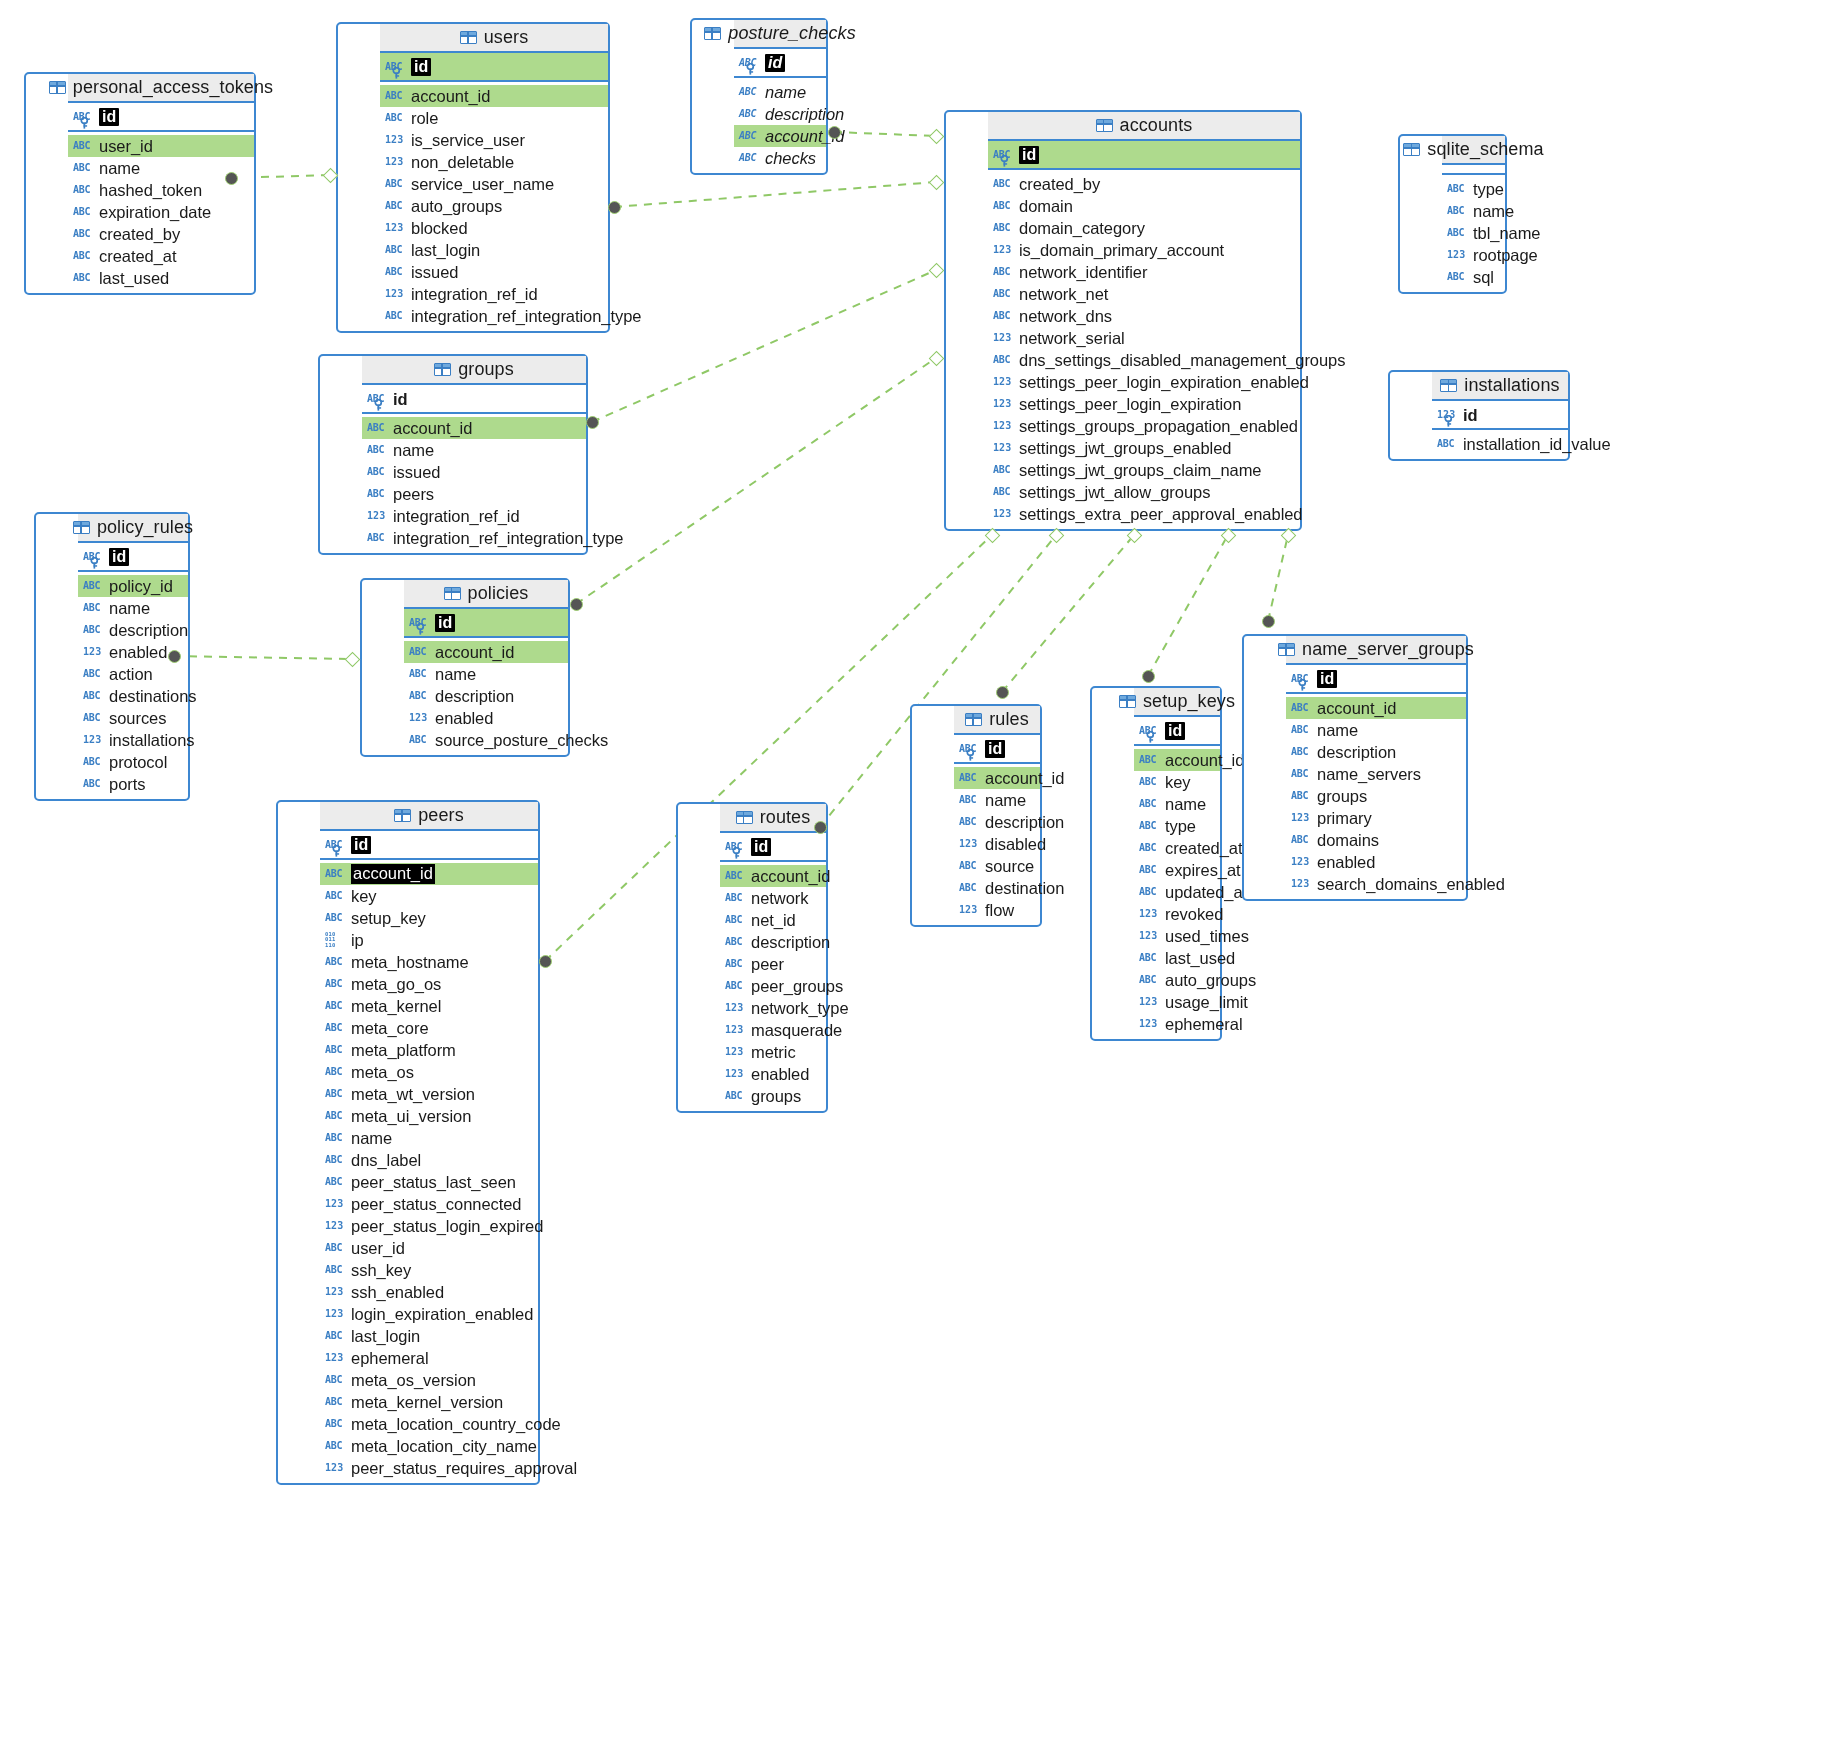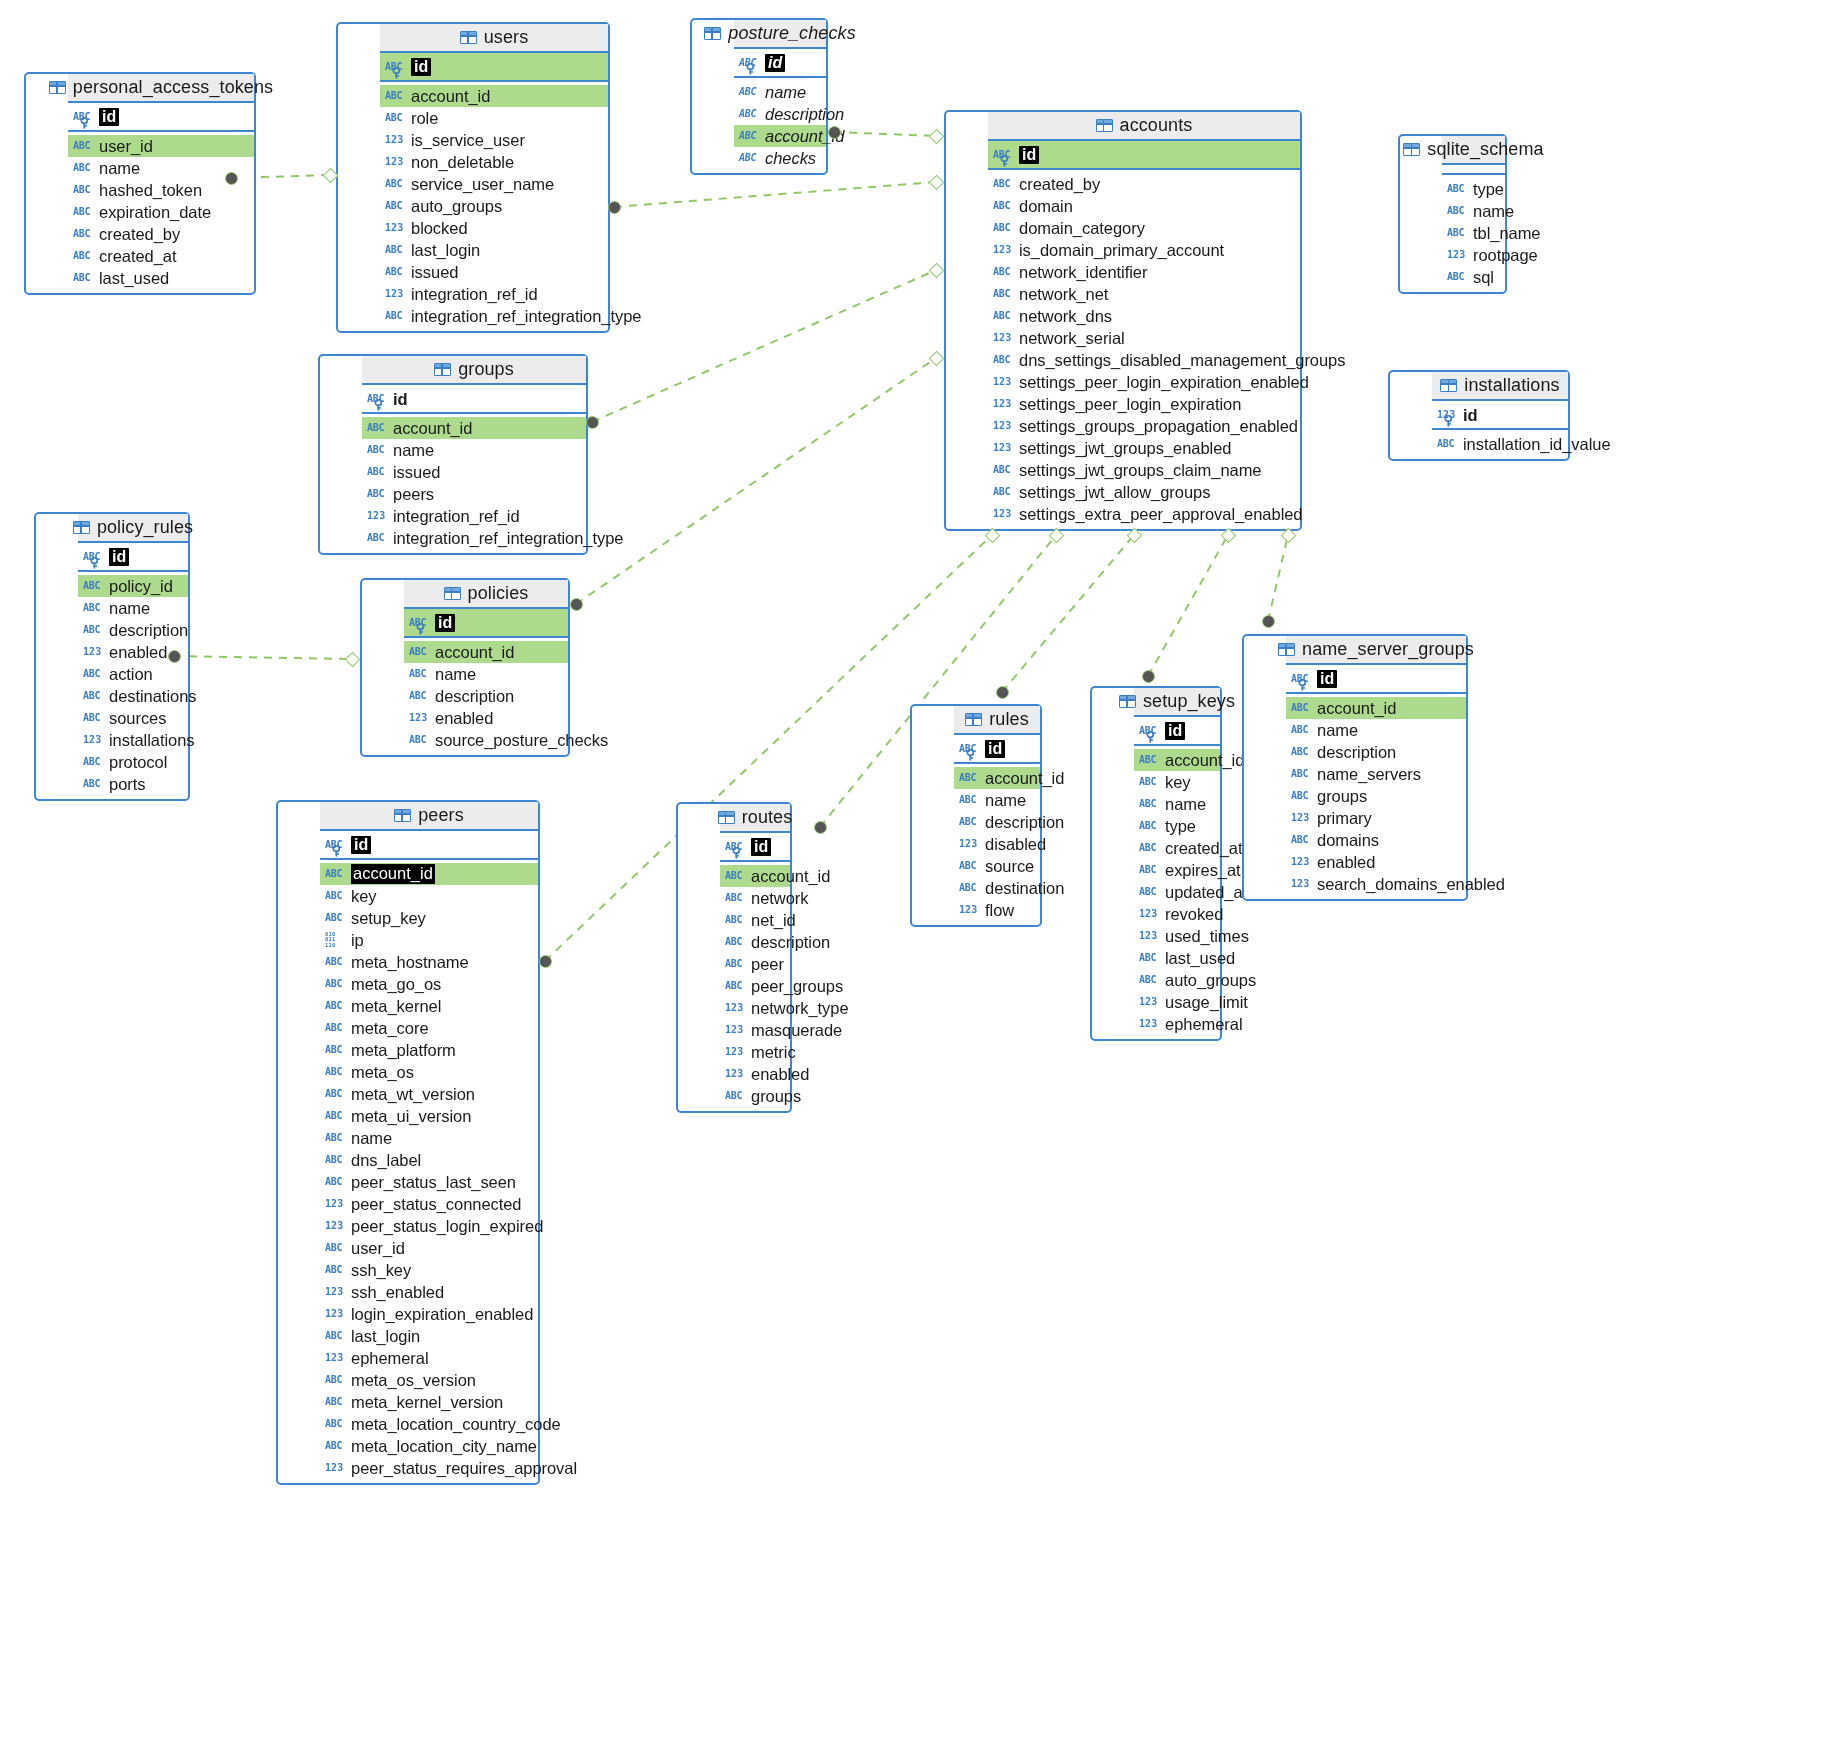--- a/index.html
+++ b/index.html
@@ -734,21 +734,21 @@
         <div class="col">
           <span class="ticon">ABC</span>
           <span class="col-name">meta_location_city_name</span>
         </div>
         <div class="col">
           <span class="ticon num">123</span>
           <span class="col-name">peer_status_requires_approval</span>
         </div>
       </div>
     </div>
-    <div class="entity" style="left: 676px; top: 802px; width: 116px;">
+    <div class="entity" style="left: 676px; top: 802px; width: 152px;">
       <div class="entity-header">
         <span class="tblicon">
           <span class="tcap"></span>
         </span>
         <span class="entity-title">routes</span>
       </div>
       <div class="pk-section">
         <div class="col pkrow">
           <span class="ticon">ABC<svg class="keyover" viewBox="0 0 11 12">
               <circle cx="5.3" cy="3.6" r="3.0" fill="none" stroke="#3b7fc4" stroke-width="1.7"></circle>

